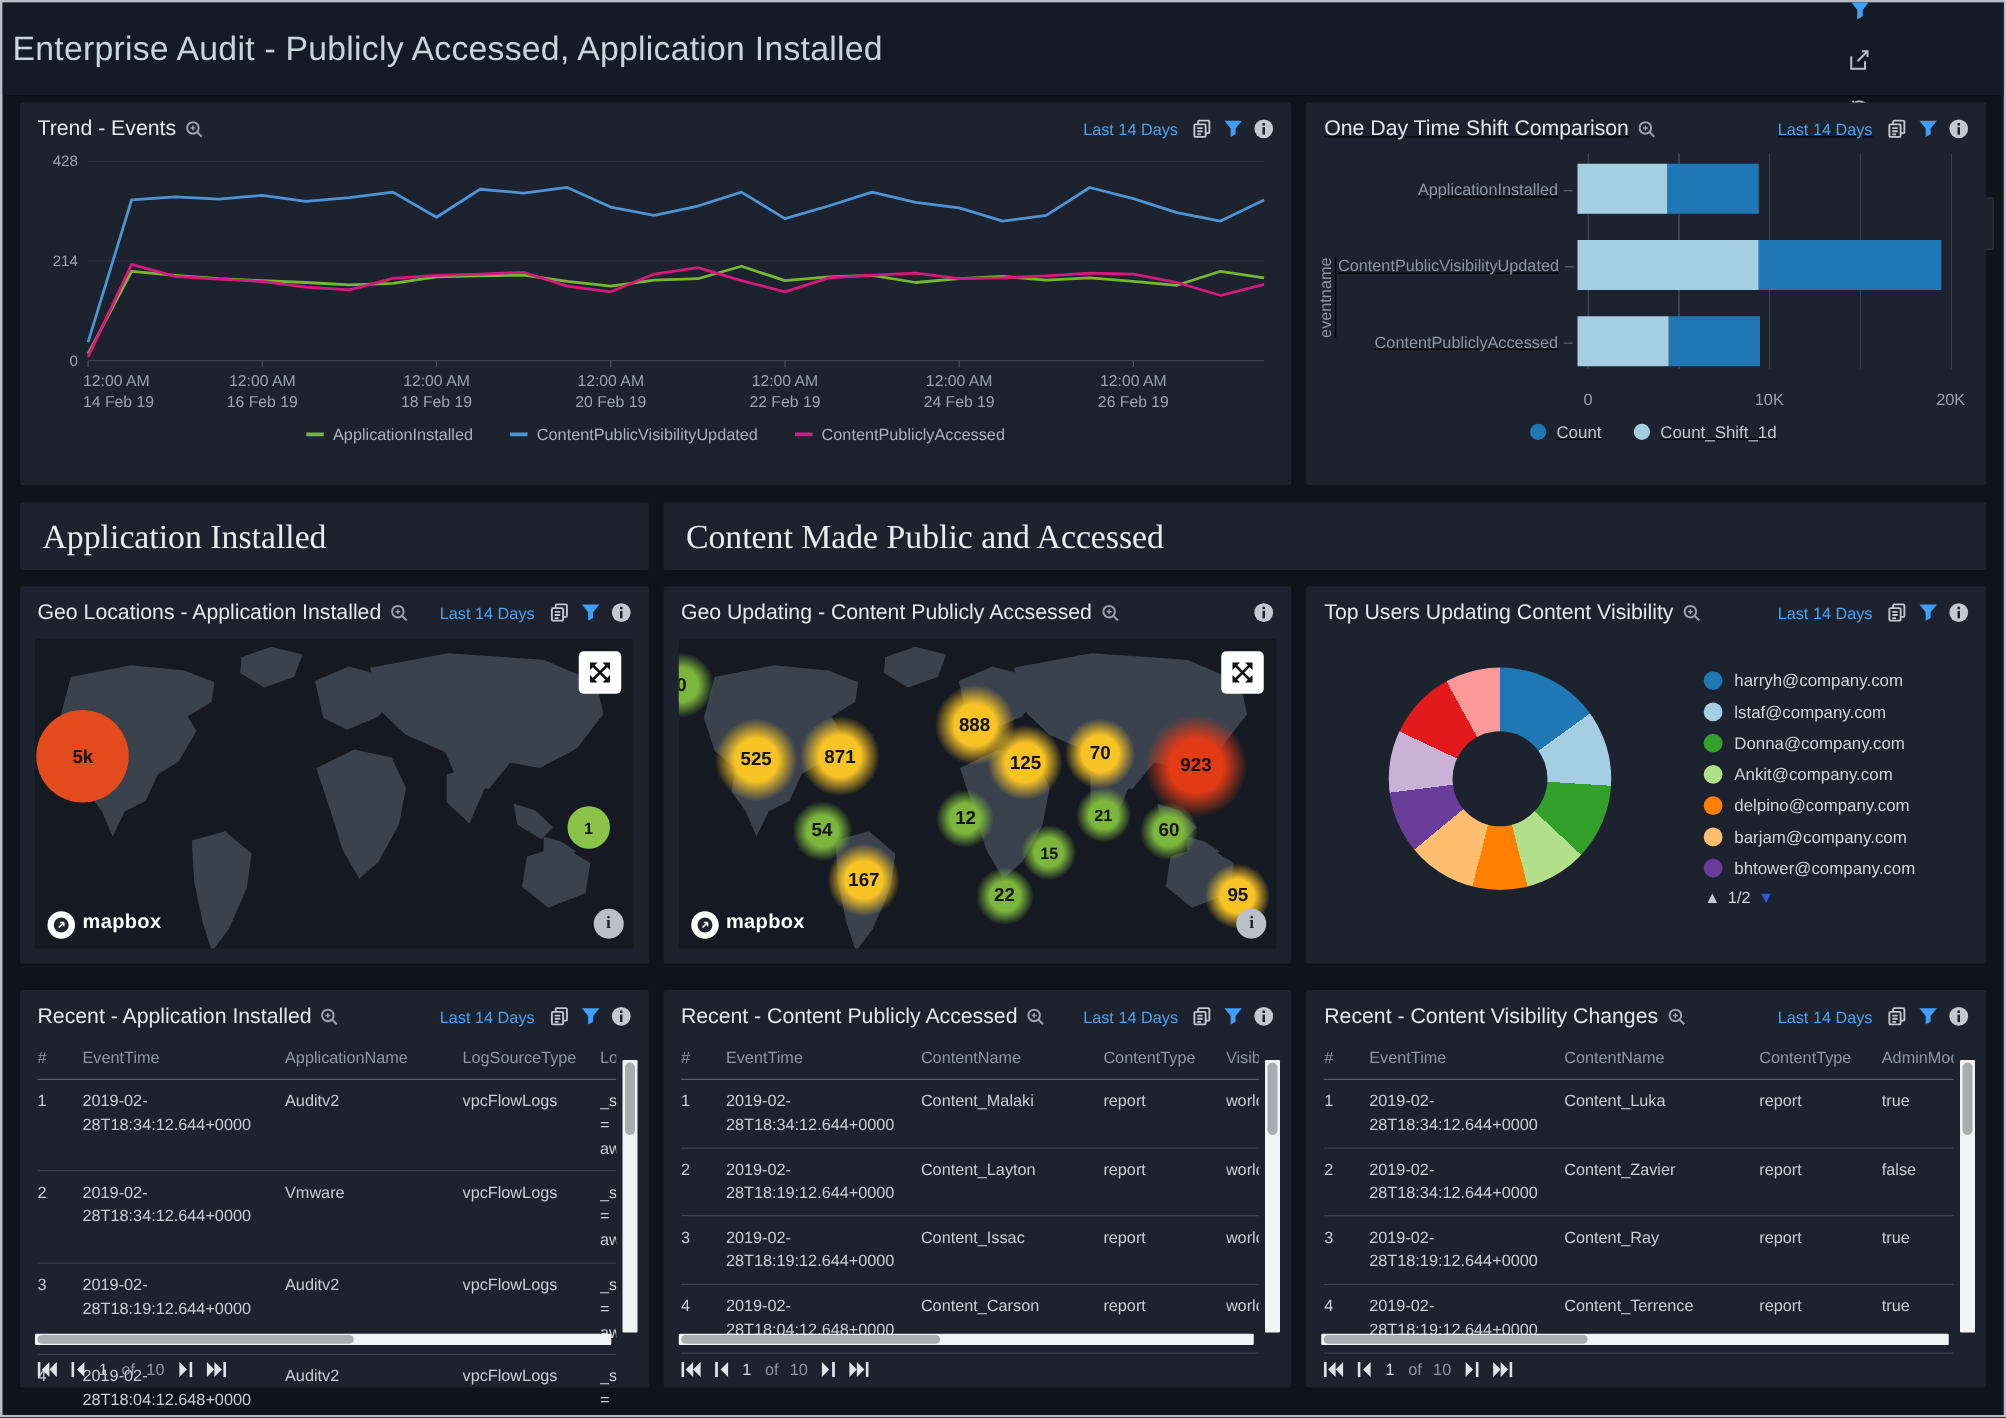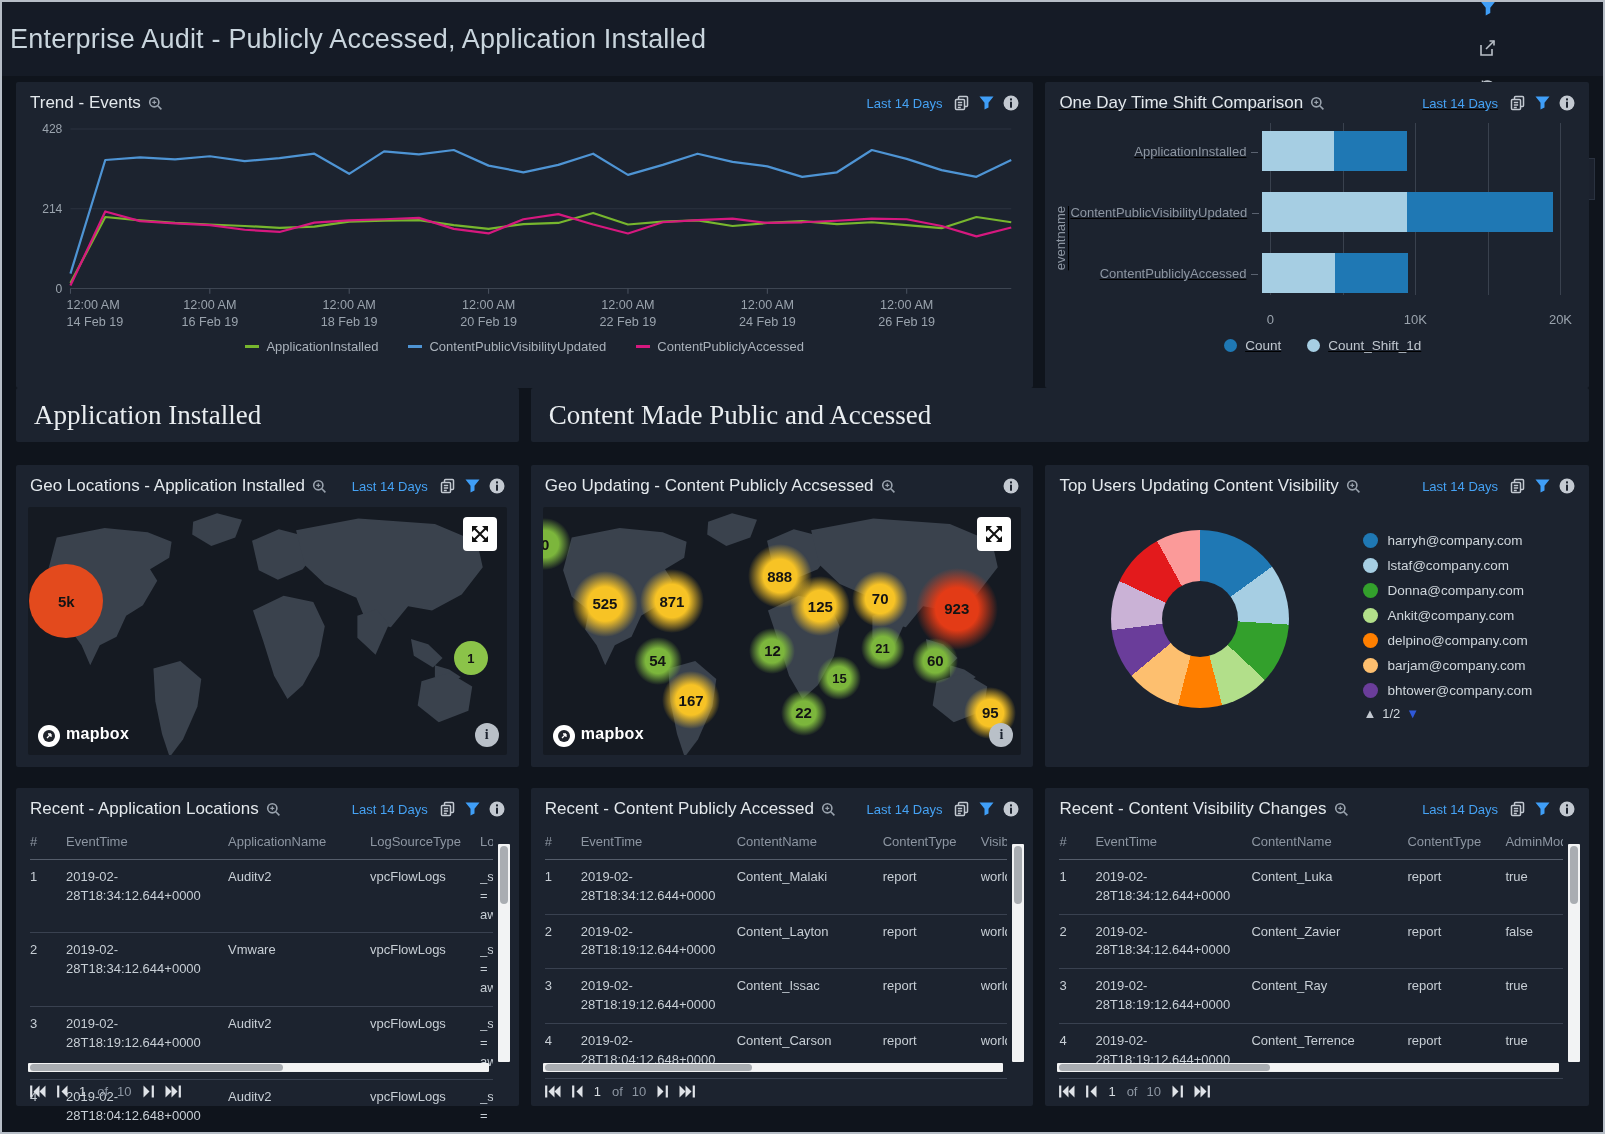--- a/index.html
+++ b/index.html
@@ -11,21 +11,21 @@
   .tb-right{display:flex;align-items:center;gap:20px;flex-direction:column;}
   .live-wrap{display:flex;align-items:center;gap:10px;margin-right:8px;}
   .toggle{width:44px;height:20px;border-radius:10px;background:#b9c1c9;position:relative;cursor:pointer;}
   .toggle .knob{position:absolute;left:2px;top:2px;width:16px;height:16px;border-radius:50%;background:#ffffff;}
   .live-label{color:#8d96a2;font-size:13px;letter-spacing:.6px;}
   .tb-icon{width:20px;height:20px;display:flex;align-items:center;justify-content:center;cursor:pointer;}
   .from-panel{display:flex;align-items:center;gap:10px;background:#1b212d;border:1px solid #2a3240;
       height:40px;padding:0 16px;min-width:180px;color:#7e8896;font-size:14px;cursor:pointer;}
   
   .row{display:flex;gap:12px;margin:0 14px;}
-  .r1{margin-top:6px;}  .r2{text-align:center;} .r3{margin-top:23px;gap:12px;} .r4{margin-top:21px;}
+  .r1{margin-top:6px;}  .r2{margin-top:14px;text-align:center;} .r3{margin-top:13px;gap:12px;} .r4{margin-top:21px;}
   .panel{background:#1c232f;border-radius:2px;position:relative;box-sizing:border-box;}
   .p-trend{width:1020px;height:306px;}
   .p-ts{width:545px;height:306px;text-decoration:underline;}
   .p-sec-l{width:504px;height:54px;}
   .p-sec-r{width:1061px;height:54px;}
   .section-title{display:flex;align-items:center;padding:0 18px;font-family:"Liberation Serif",serif;
       font-size:27px;color:#e9edf0;}
   .p-geo1,.p-geo2{width:504px;height:302px;}
   .p-users{width:545px;height:302px;}
   .p-t1,.p-t2{width:504px;height:318px;}
@@ -507,21 +507,21 @@
         </div>
       </div>
     </section>
   </div>
 
   <div class="row r4">
 
     <section class="panel p-t1" id="t1">
       <div class="phead">
         <div class="ptitle">
-          <span>Recent - Application Locations</span>
+          <span>Recent - Application Installed</span>
           <svg class="icon" width="15" height="15" viewBox="0 0 15 15">
               <use href="#mag"></use>
             </svg>
         </div>
         <div class="pctrls">
           <span class="trange">Last 14 Days</span>
           <svg class="icon" width="16" height="16" viewBox="0 0 16 16">
               <use href="#copyicon"></use>
             </svg>
           <svg class="icon" width="15" height="14" viewBox="0 0 15 14">

